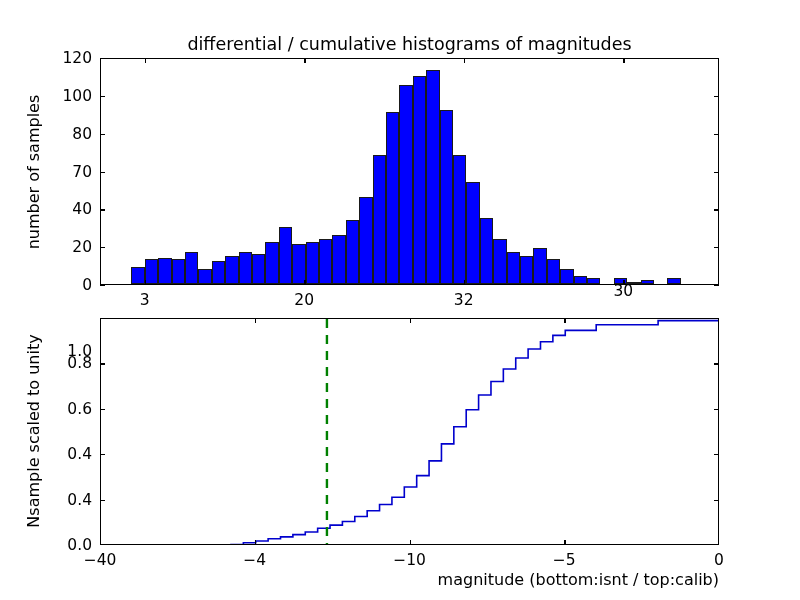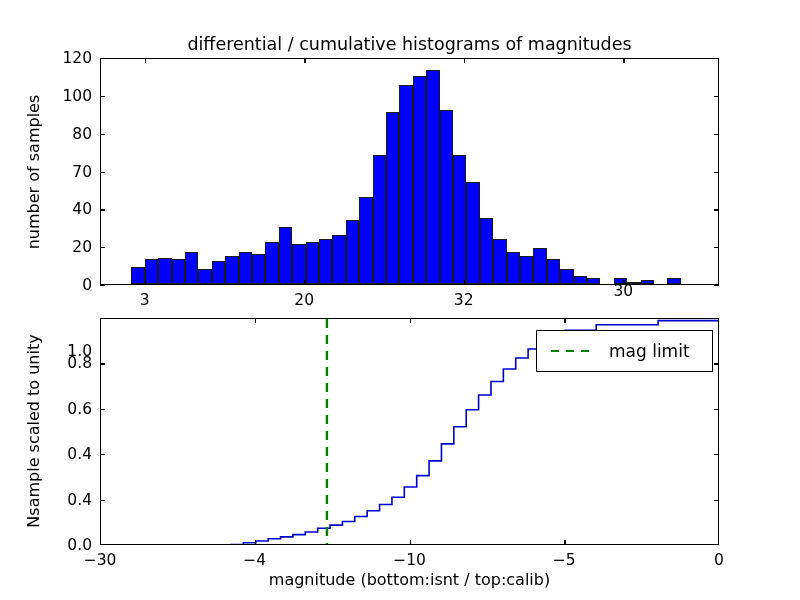--- a/index.html
+++ b/index.html
@@ -213,21 +213,21 @@
       <svg id="cum-svg" width="619" height="227" style="position:absolute;left:0;top:0;">
           <path d="M 0.00 227.00 L 111.42 227.00 L 111.42 227.00 L 129.99 227.00 L 129.99 225.64 L 142.37 225.64 L 142.37 223.82 L 154.75 223.82 L 154.75 222.01 L 167.13 222.01 L 167.13 219.74 L 179.51 219.74 L 179.51 217.92 L 191.89 217.92 L 191.89 215.65 L 204.27 215.65 L 204.27 212.93 L 216.65 212.93 L 216.65 209.29 L 229.03 209.29 L 229.03 206.12 L 241.41 206.12 L 241.41 202.48 L 253.79 202.48 L 253.79 197.49 L 266.17 197.49 L 266.17 191.81 L 278.55 191.81 L 278.55 185.46 L 290.93 185.46 L 290.93 178.19 L 303.31 178.19 L 303.31 167.98 L 315.69 167.98 L 315.69 156.63 L 328.07 156.63 L 328.07 141.88 L 340.45 141.88 L 340.45 124.85 L 352.83 124.85 L 352.83 107.82 L 365.21 107.82 L 365.21 90.80 L 377.59 90.80 L 377.59 76.04 L 389.97 76.04 L 389.97 62.43 L 402.35 62.43 L 402.35 49.94 L 414.73 49.94 L 414.73 39.04 L 427.11 39.04 L 427.11 29.96 L 439.49 29.96 L 439.49 22.70 L 451.87 22.70 L 451.87 16.34 L 464.25 16.34 L 464.25 11.35 L 495.20 11.35 L 495.20 5.68 L 557.10 5.68 L 557.10 1.59 L 619.00 1.59 L 619.00 0.00" fill="none" stroke="#0000cd" stroke-width="1.6"></path>
           <line x1="225.93500000000003" x2="225.93500000000003" y1="0" y2="227" stroke="#008000" stroke-width="2.4" stroke-dasharray="9,7"></line>
         </svg>
     </div>
   </div>
 
   <div id="bottom-ticks">
       <div class="tick-x" style="left: 100px; top: 540px;"></div>
       <div class="tick-x" style="left: 100px; top: 318px;"></div>
-      <div class="ticklabel-x" style="left: 70px; top: 551px; width: 60px;">−30</div>
+      <div class="ticklabel-x" style="left: 70px; top: 551px; width: 60px;">−40</div>
       <div class="tick-x" style="left: 254.75px; top: 540px;"></div>
       <div class="tick-x" style="left: 254.75px; top: 318px;"></div>
       <div class="ticklabel-x" style="left: 224.75px; top: 551px; width: 60px;">−4</div>
       <div class="tick-x" style="left: 409.5px; top: 540px;"></div>
       <div class="tick-x" style="left: 409.5px; top: 318px;"></div>
       <div class="ticklabel-x" style="left: 379.5px; top: 551px; width: 60px;">−10</div>
       <div class="tick-x" style="left: 564.25px; top: 540px;"></div>
       <div class="tick-x" style="left: 564.25px; top: 318px;"></div>
       <div class="ticklabel-x" style="left: 534.25px; top: 551px; width: 60px;">−5</div>
       <div class="tick-x" style="left: 717.7px; top: 540px;"></div>
@@ -246,24 +246,16 @@
       <div class="tick-y" style="left: 714px; top: 408.8px;"></div>
       <div class="ticklabel-y" style="left: 26px; top: 399.8px; width: 66px;">0.6</div>
       <div class="tick-y" style="left: 100px; top: 363.4px;"></div>
       <div class="tick-y" style="left: 714px; top: 363.4px;"></div>
       <div class="ticklabel-y" style="left: 26px; top: 354.4px; width: 66px;">0.8</div>
       <div class="tick-y" style="left: 100px; top: 318px;"></div>
       <div class="tick-y" style="left: 714px; top: 318px;"></div>
       <div class="ticklabel-y" style="left: 26px; top: 320px; width: 66px; margin-top: 22px;">1.0</div>
     </div>
 
-  <div class="xlabel" style="left:100px; top:570px; width:619px;">magnitude (bottom:isnt / top:calib)</div>
-
-  <div class="legend" style="left:536px; top:330px; width:177px; height:42px;">
-    <span class="legend-swatch">
-      <svg width="44" height="14" style="display:block;">
-        <line x1="2" y1="7" x2="42" y2="7" stroke="#008000" stroke-width="2.2" stroke-dasharray="8,7"></line>
-      </svg>
-    </span>
-    <span class="legend-label">mag limit</span>
-  </div>
+  <div class="xlabel" style="left:100px; top:570px; width:619px;text-align:right;">magnitude (bottom:isnt / top:calib)</div>
+
 
 </div>
 
 </body></html>

